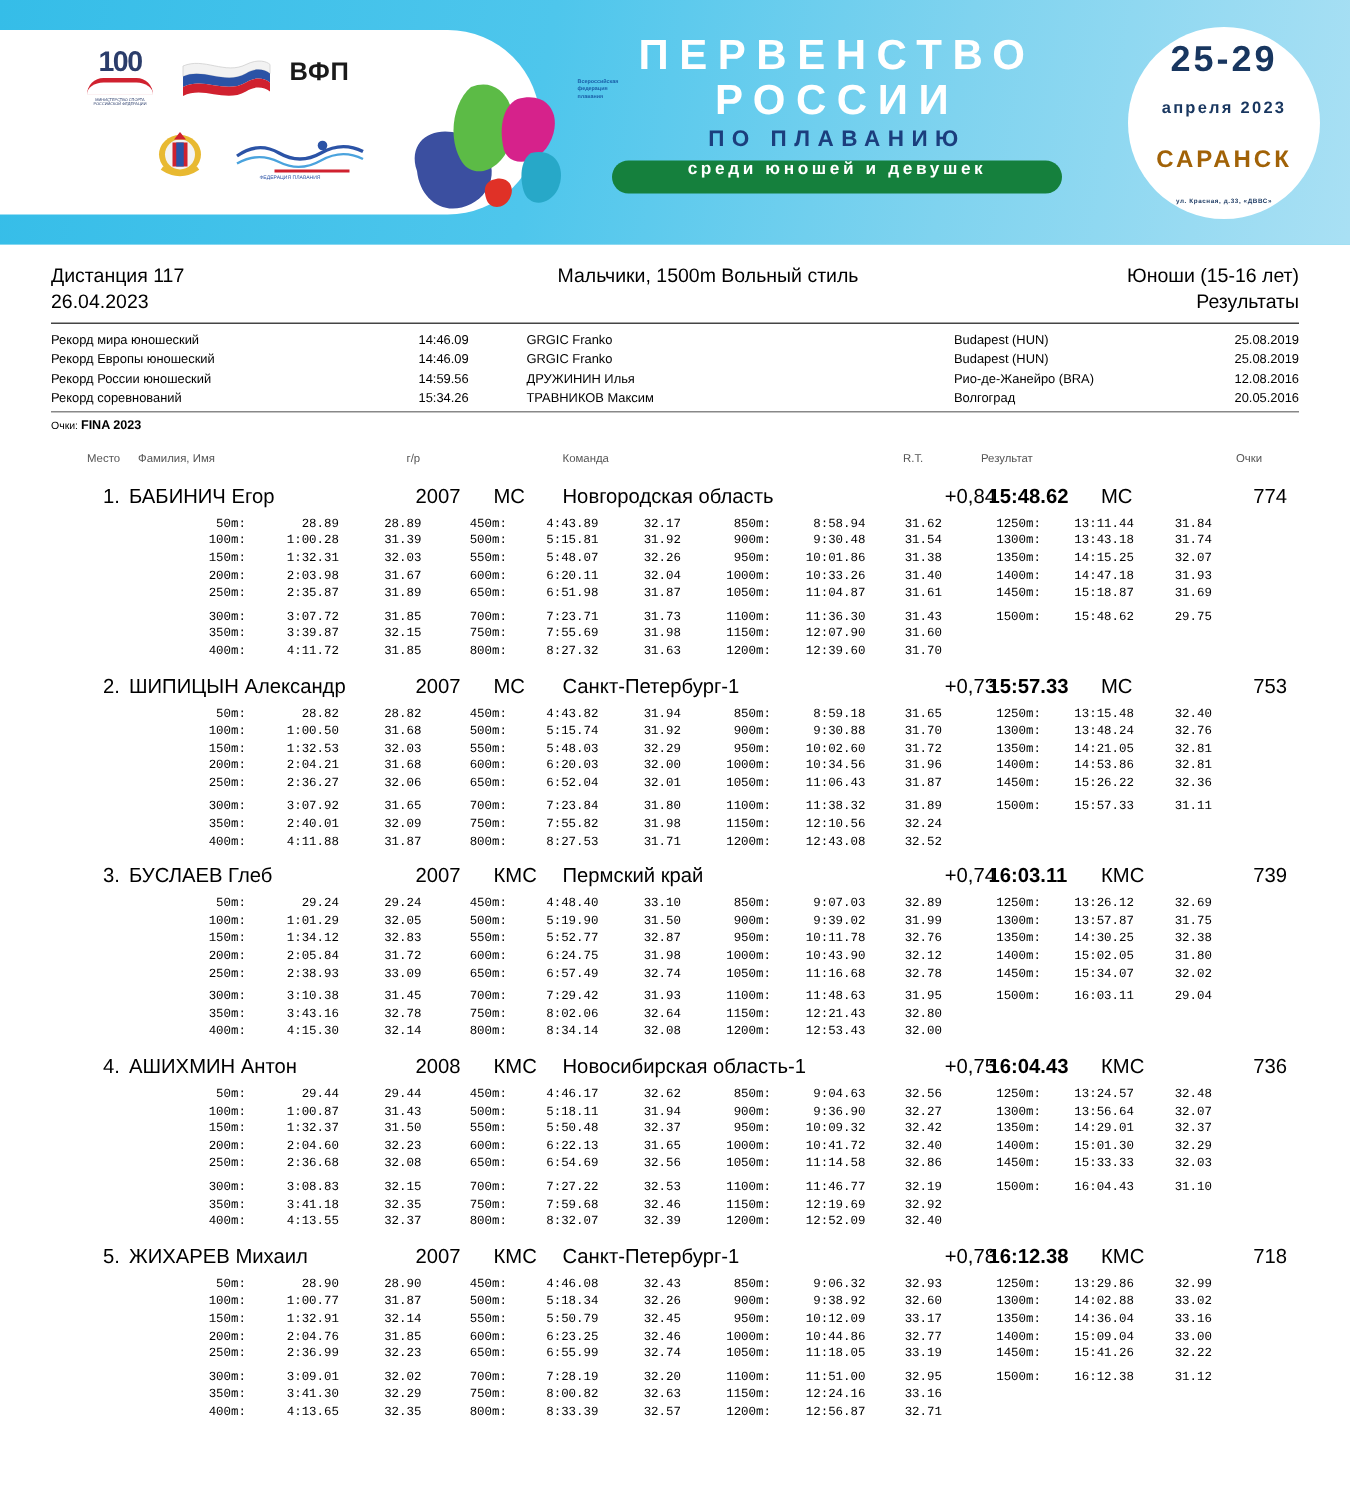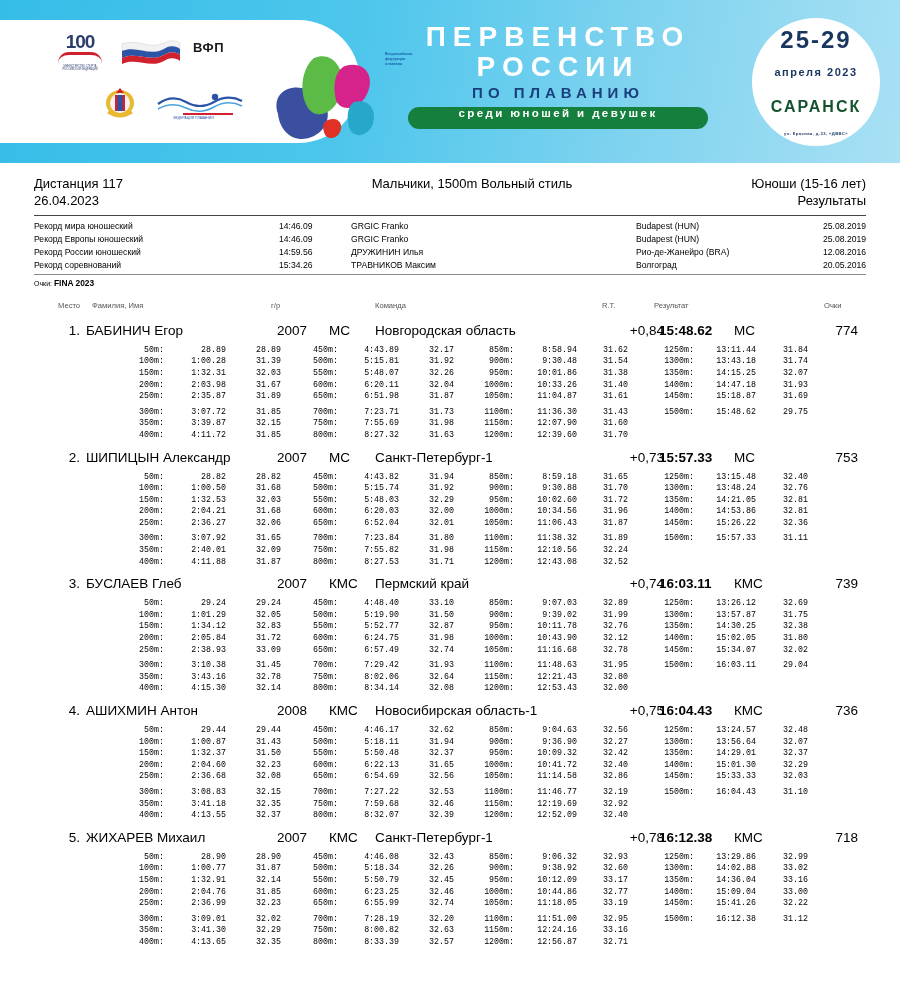--- a/index.html
+++ b/index.html
@@ -30,38 +30,38 @@
     line-height:19px;text-align:center;font-family:"Liberation Sans",sans-serif;
   }
   .logo-100 .arc{
     width:44px;height:8px;margin:1px auto 0;
     border-top:3px solid #d0212f;border-radius:22px 22px 0 0;
   }
   .logo-100 .tiny{font-size:2.6px;color:#2b3d6b;text-align:center;line-height:3.4px;margin-top:2px;}
   .flag{position:absolute;left:75px;top:8px;width:62px;height:30px;}
   .flag svg{display:block}
   .vfp{position:absolute;left:148px;top:10px;}
-  .vfp .abbr{font-size:13px;font-weight:bold;color:#1a1a1a;letter-spacing:.5px;line-height:16px;}
+  .vfp .abbr{font-size:17px;font-weight:bold;color:#1a1a1a;letter-spacing:.5px;line-height:16px;}
   .emblem{position:absolute;left:55px;top:52px;width:40px;height:40px;}
   .wave-logo{position:absolute;left:108px;top:58px;width:105px;height:32px;}
   .swirl{position:absolute;left:205px;top:-2px;width:145px;height:135px;}
   .title-block{position:absolute;left:378px;top:22px;width:360px;text-align:center;}
   .t1{font-size:28px;font-weight:bold;color:#fff;letter-spacing:7px;line-height:30px;}
   .t2{font-size:28px;font-weight:bold;color:#fff;letter-spacing:7px;line-height:30px;}
   .t3{font-size:15px;font-weight:bold;color:#1b3e7d;letter-spacing:5px;line-height:22px;}
   .t4wrap{margin:3px auto 0;width:300px;height:22px;background:#15803d;border-radius:12px;
           display:flex;align-items:flex-start;justify-content:center;}
   .t4{font-size:11.5px;font-weight:bold;color:#fff;letter-spacing:2.4px;}
   .circle{
     position:absolute;right:20px;top:18px;width:128px;height:128px;border-radius:50%;
     background:#fff;display:flex;flex-direction:column;align-items:center;justify-content:center;gap:12px;
   }
   .c1{font-size:24px;font-weight:bold;color:#18365f;letter-spacing:2px;line-height:26px;}
   .c2{font-size:11px;font-weight:bold;color:#18365f;letter-spacing:1.5px;line-height:15px;}
-  .c3{font-size:16px;font-weight:bold;color:#14532d;letter-spacing:2px;line-height:22px;margin-top:4px;}
+  .c3{font-size:16px;font-weight:bold;color:#a16207;letter-spacing:2px;line-height:22px;margin-top:4px;}
   .c4{font-size:4.2px;font-weight:bold;color:#18365f;letter-spacing:.4px;line-height:7px;}
 
   
   .doc{padding:0 34px;position:relative;}
   .row-title{display:flex;justify-content:space-between;align-items:baseline;
              font-size:13px;margin-top:13px;}
   .row-title2{display:flex;justify-content:space-between;align-items:baseline;
              font-size:13px;margin-top:2px;}
   .mid{position:absolute;left:0;right:0;text-align:center;pointer-events:none;padding-left:44px;}
   .hr-thick{border-top:1.3px solid #444;margin-top:7px;}

